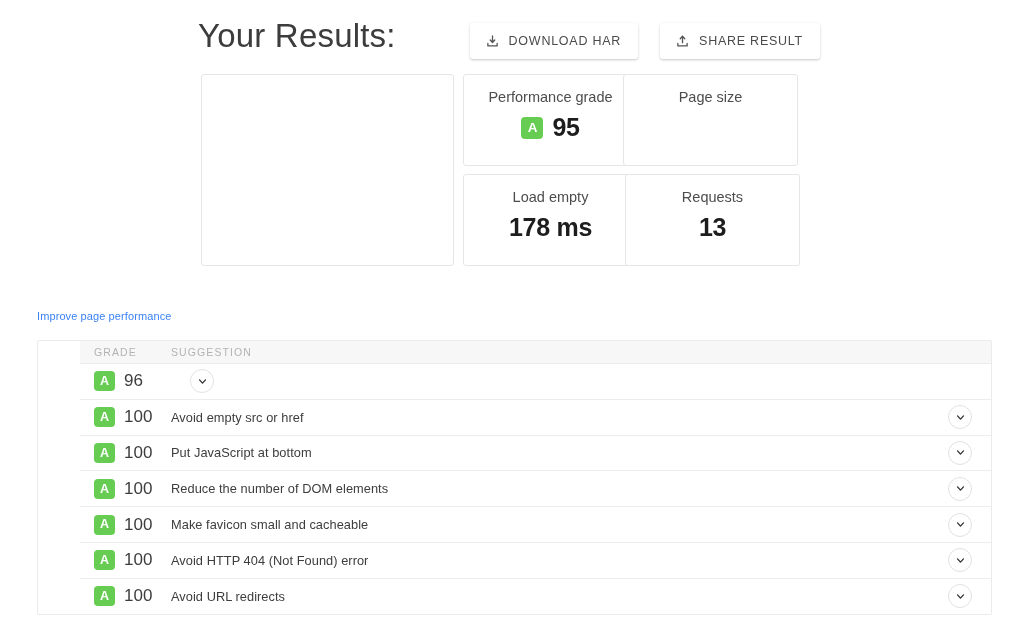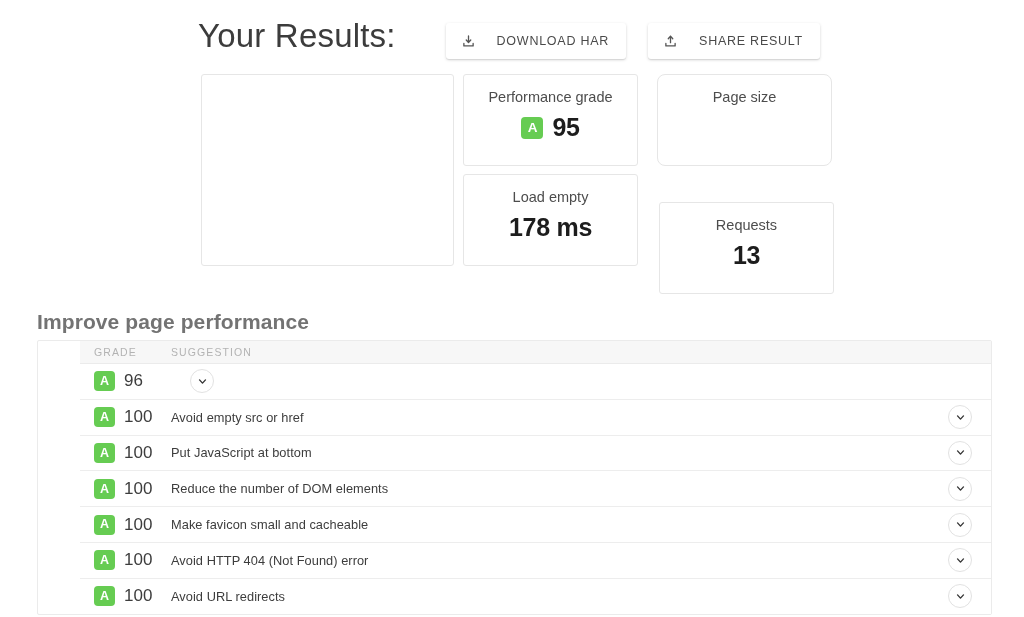--- a/index.html
+++ b/index.html
@@ -37,21 +37,21 @@
   .header-actions {
     position: absolute;
     right: 0;
     top: 5px;
     display: flex;
     gap: 22px;
   }
   .action-btn {
     display: flex;
     align-items: center;
-    gap: 21px;
+    gap: 9px;
     height: 36px;
     padding: 0 17px 0 15px;
     background: #ffffff;
     border: none;
     border-radius: 3px;
     box-shadow: 0 1px 3px rgba(0,0,0,0.17), 0 1px 1px rgba(0,0,0,0.06);
     cursor: pointer;
     font-family: "Liberation Sans", sans-serif;
   }
   .action-btn .label {
@@ -82,23 +82,23 @@
     top: 0;
     width: 253px;
     height: 192px;
   }
   .stat-card {
     width: 175px;
     height: 92px;
     text-align: center;
   }
   .stat-card.c1 { left: 262px; top: 0; }
-  .stat-card.c2 { left: 456px; top: 0; border-radius: 8px; }
+  .stat-card.c2 { left: 422px; top: 0; }
   .stat-card.c3 { left: 262px; top: 100px; }
-  .stat-card.c4 { left: 458px; top: 100px; margin-top: 28px; }
+  .stat-card.c4 { left: 424px; top: 100px; }
 
   .stat-label {
     margin-top: 14px;
     font-size: 14.5px;
     font-weight: 400;
     color: #4d4d4d;
     line-height: 1.2;
   }
   .stat-value {
     margin-top: 7px;
@@ -125,23 +125,23 @@
     font-size: 13.5px;
     font-weight: 600;
     line-height: 1;
   }
 
   
   .section-title {
     position: absolute;
     left: 37px;
     top: 310px;
-    font-size: 21px;
-    font-weight: 700;
-    color: #737373;
+    font-size: 11px;
+    font-weight: 400;
+    color: #3b82f6;
     letter-spacing: 0.1px;
   }
   .table {
     position: absolute;
     left: 37px;
     top: 340px;
     width: 955px;
     background: #ffffff;
     border: 1px solid #ebebeb;
     border-radius: 2px;

